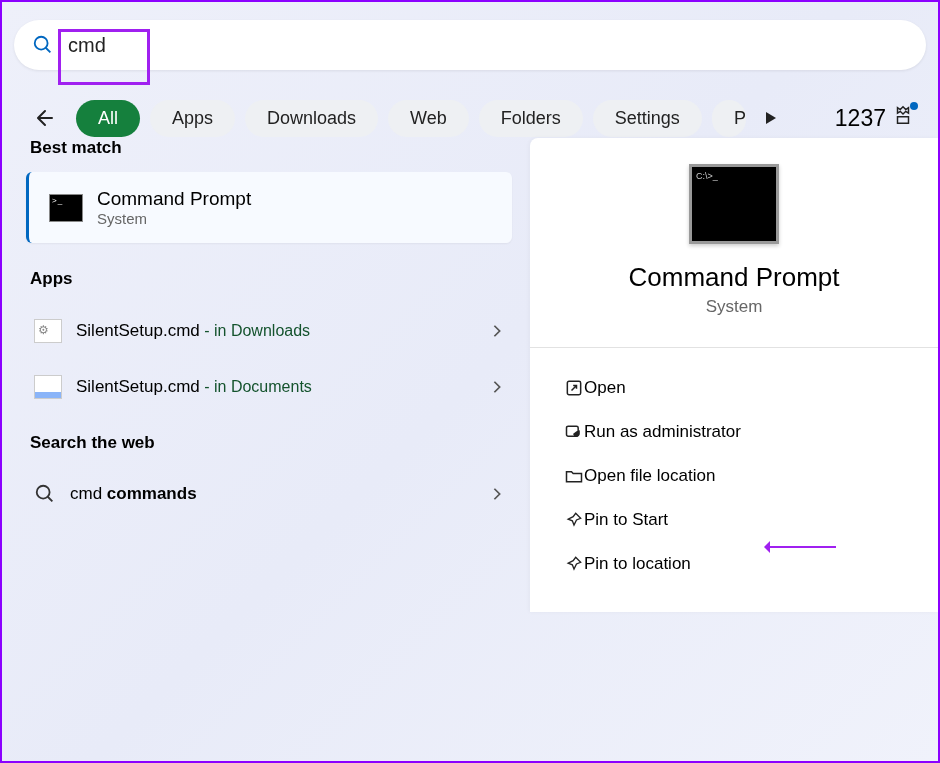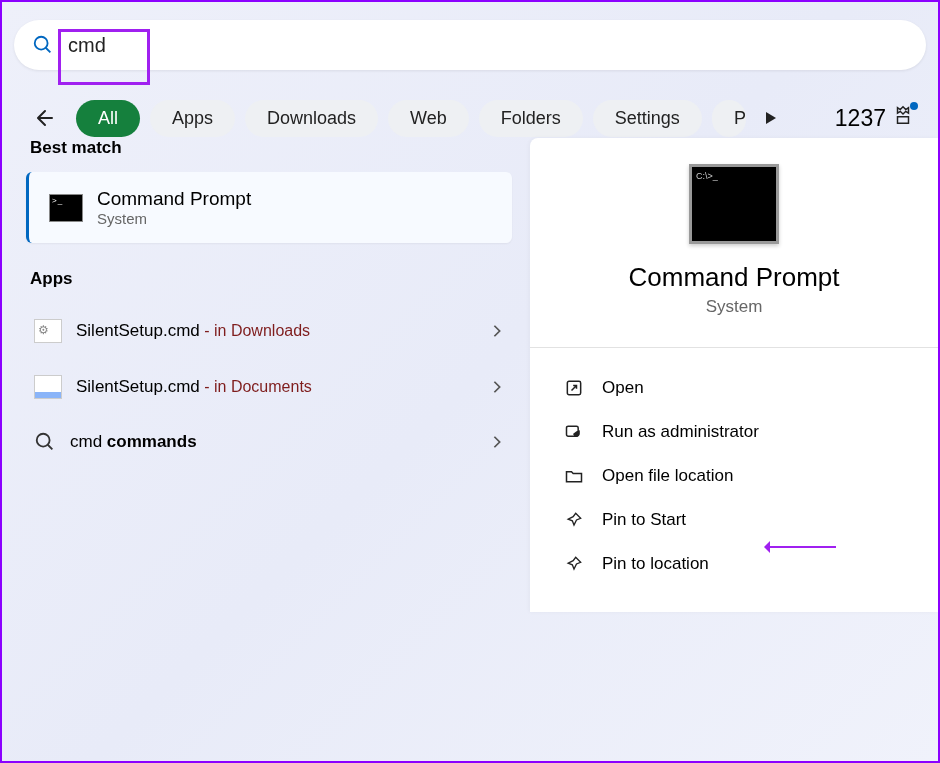--- a/index.html
+++ b/index.html
@@ -81,40 +81,40 @@
 .cmd-icon::after {
   content: ">_"; color:#fff; font-size:8px; position:absolute; top:1px; left:2px; letter-spacing:1px;
 }
 .match-title { font-size: 19px; font-weight: 500; }
 .match-sub { font-size: 15px; color: #666; }
 .list-item {
   display:flex; align-items:center; gap:14px;
   padding: 16px 8px; cursor:pointer;
 }
 .list-item .label { font-size: 17px; flex:1; }
-.list-item .sub { color:#7f1d1d; font-size:16px; }
+.list-item .sub { color:#14532d; font-size:16px; }
 .chevron { width:14px; height:14px; }
 .file-icon {
   width: 28px; height: 24px; background:#fff; border:1px solid #ccc; position:relative;
 }
 .file-icon.gear::before { content:"⚙"; font-size:12px; position:absolute; top:3px; left:3px; color:#888;}
 .file-icon.doc::before { content:""; position:absolute; bottom:0; left:0; width:100%; height:6px; background:linear-gradient(#8ab4f8,#8ab4f8);}
 .web-icon { width:22px; height:22px; }
 .right-header { text-align:center; }
 .big-icon {
   width: 90px; height: 80px; margin: 0 auto 18px auto;
   background:#000; border:3px solid #999; box-shadow: 0 2px 4px rgba(0,0,0,0.2);
   position:relative;
 }
 .big-icon::after { content:"C:\\>_"; color:#ccc; font-size:9px; position:absolute; top:4px; left:4px; }
 .right-title { font-size: 26px; font-weight:500; }
 .right-sub { font-size:17px; color:#666; margin-top:4px; }
 .divider { height:1px; background:#e2e2e2; margin: 30px -34px 18px -34px; }
 .action-row {
-  display:flex; align-items:flex-end; gap:18px;
+  display:flex; align-items:flex-end; 
   padding: 12px 0; cursor:pointer; font-size:17px;
 }
 .action-icon { width:20px; height:20px; display:flex; align-items:center; justify-content:center; }
 .annotation-arrow {
   position:absolute;
   right: 92px; top: 539px;
   width: 80px; height: 12px;
   pointer-events:none;
 }
 .annotation-arrow::before {
@@ -186,20 +186,21 @@
         </svg>
     </div>
     <div class="list-item">
       <div class="file-icon doc"></div>
       <div class="label"><span>SilentSetup.cmd</span><span class="sub"> - in Documents</span></div>
       <svg class="chevron" viewBox="0 0 16 16">
           <path d="M5 2l6 6-6 6" stroke="#555" stroke-width="2" fill="none"></path>
         </svg>
     </div>
 
+    <div class="section-title" style="margin-top:18px">Search the web</div>
     <div class="list-item">
       <svg class="web-icon" viewBox="0 0 24 24">
           <circle cx="10" cy="10" r="7" stroke="#333" stroke-width="2" fill="none"></circle>
           <line x1="20" y1="20" x2="15" y2="15" stroke="#333" stroke-width="2"></line>
         </svg>
       <div class="label"><span>cmd </span><strong>commands</strong></div>
       <svg class="chevron" viewBox="0 0 16 16">
           <path d="M5 2l6 6-6 6" stroke="#555" stroke-width="2" fill="none"></path>
         </svg>
     </div>

